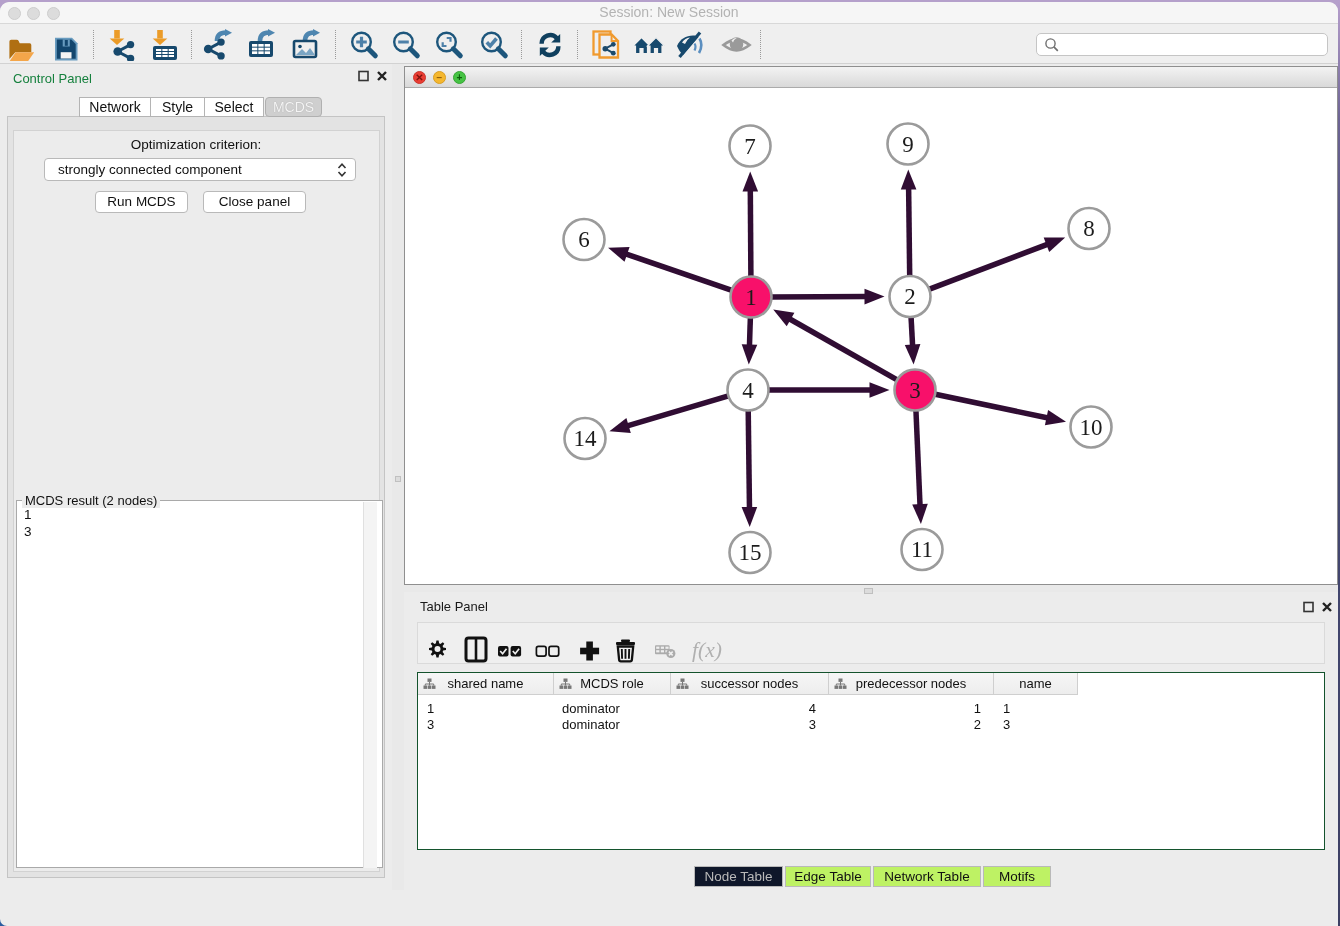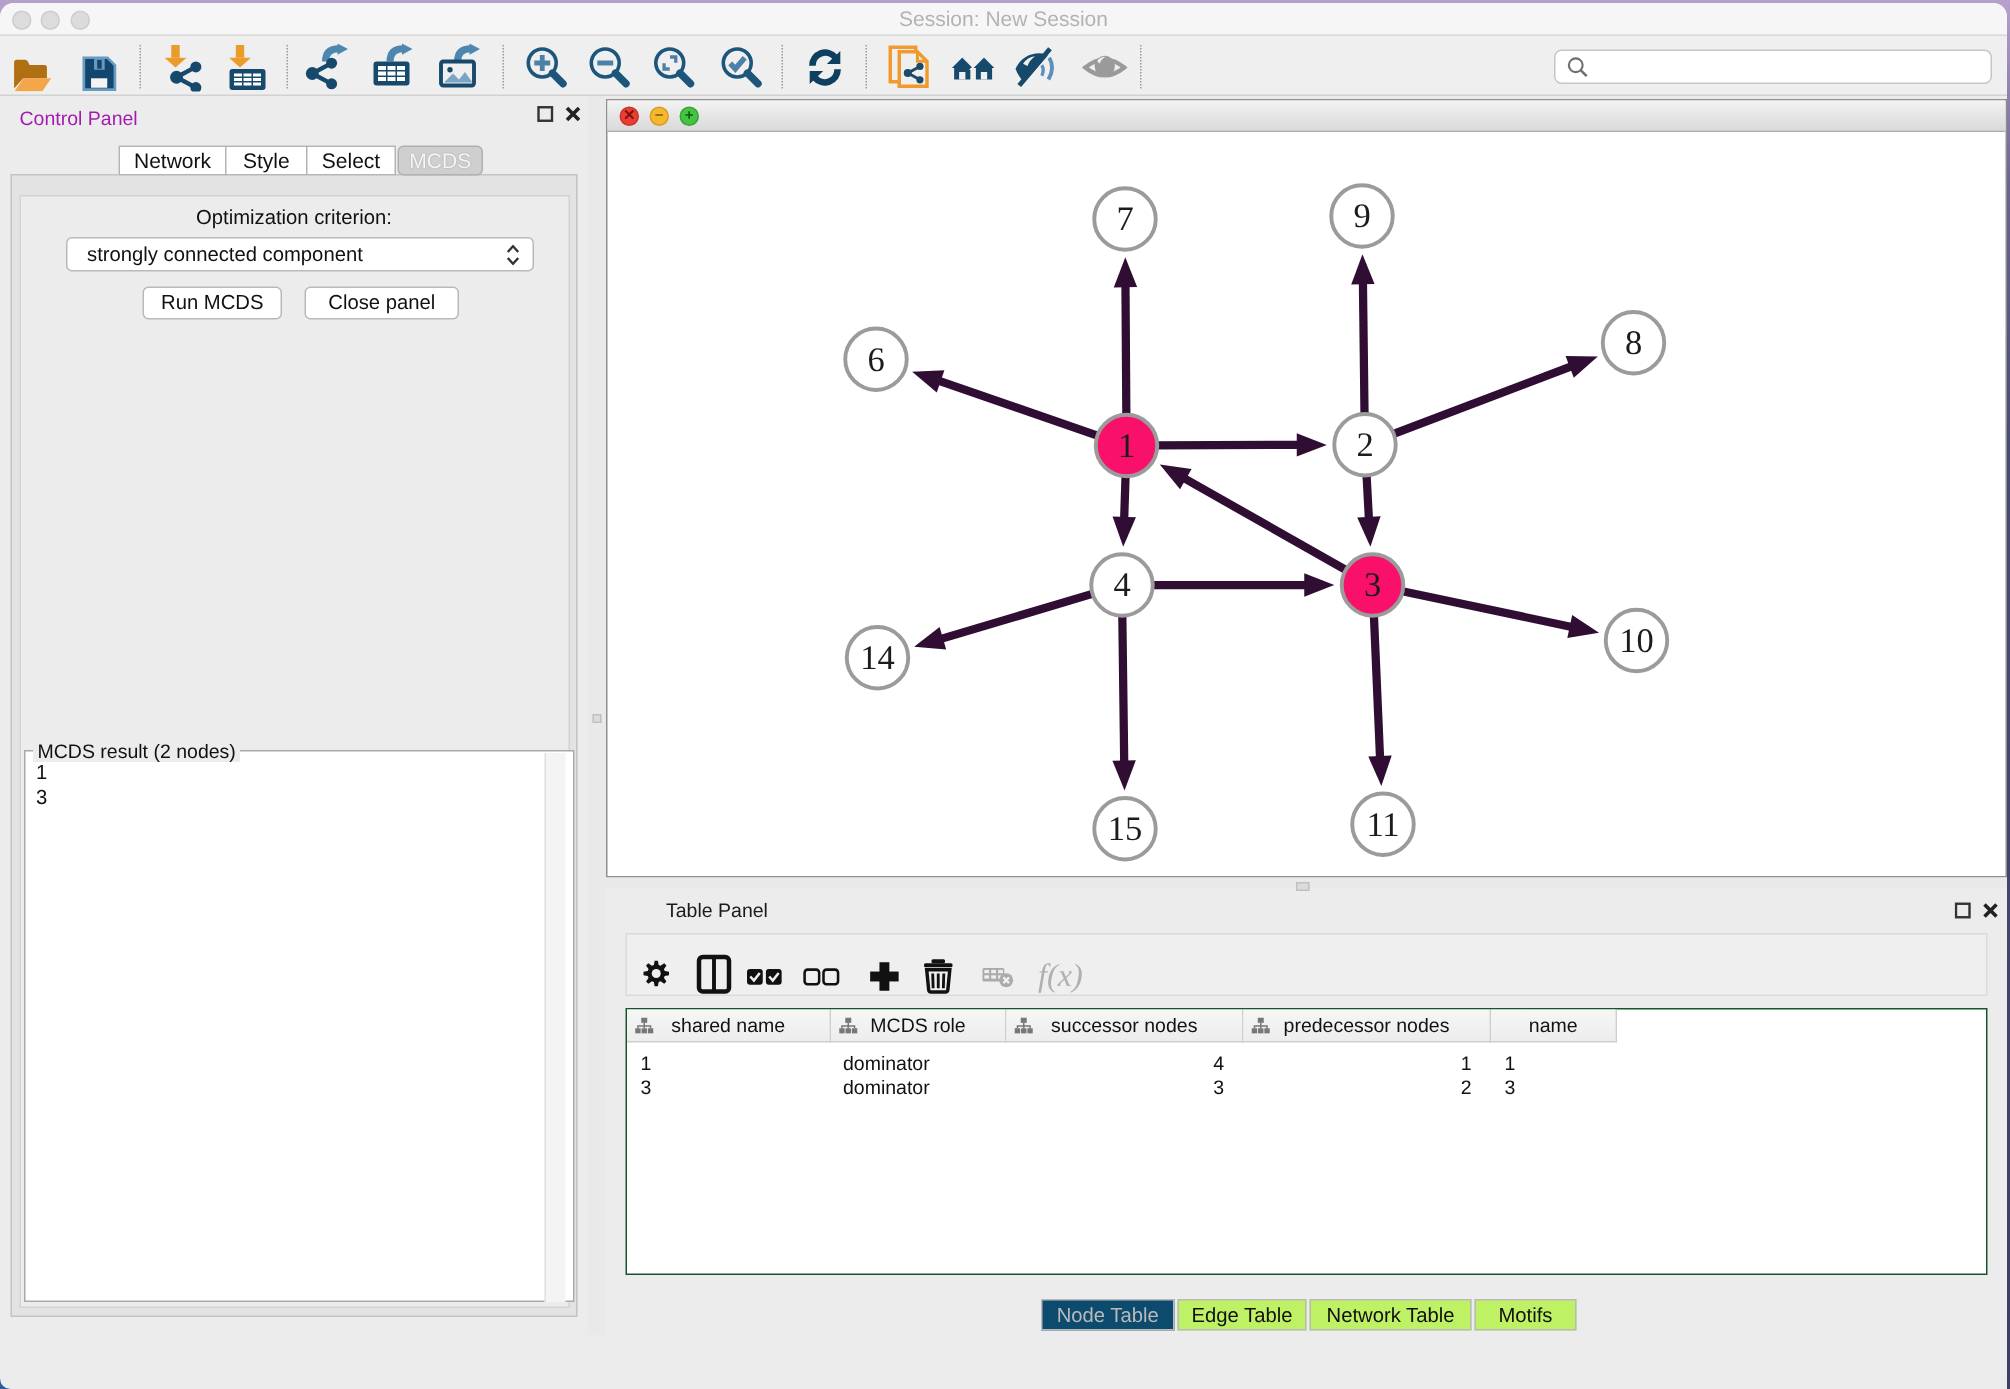--- a/index.html
+++ b/index.html
@@ -10,42 +10,42 @@
 
 #titlebar { position:absolute; left:0; top:0; width:1338px; height:21px; background:#f6f6f6; border-radius:9px 9px 0 0; }
 .tl-dot { position:absolute; top:5px; width:13px; height:13px; border-radius:50%; background:#dcdcdc; border:1px solid #cdcdcd; }
 #title-main { position:absolute; top:2px; left:0; width:1338px; text-align:center; font-size:14px; color:#b3b3b3; }
 #toolbar { position:absolute; left:0; top:21px; border-top:1px solid #d8d8d8; width:1338px; height:41px; background:#efefef; border-bottom:1px solid #d2d2d2; }
 .tsep { position:absolute; top:6px; height:29px; width:1px; border-left:1px dotted #9a9a9a; }
 .ticon { position:absolute; top:5px; width:32px; height:32px; }
 #searchbox { position:absolute; left:1036px; top:31px; width:292px; height:23px; background:#fff; border:1px solid #c5c5c5; border-radius:5px; }
 
 #cpanel { position:absolute; left:0; top:62px; width:392px; height:826px; background:#ececec; }
-#cp-title { position:absolute; left:13px; top:7px; font-size:13px; color:#a21caf; }
+#cp-title { position:absolute; left:13px; top:7px; font-size:13px; color:#15803d; }
 #cp-inner { position:absolute; left:7px; top:52px; width:378px; height:762px; border:1px solid #c4c4c4; background:#e3e3e3; }
 #cp-inner2 { position:absolute; left:13px; top:66px; width:367px; height:742px; border:1px solid #d2d2d2; background:#ececec; }
 .tab { position:absolute; top:33px; height:20px; background:#fff; border:1px solid #b4b4b4; font-size:14px; color:#111; text-align:center; line-height:19px; }
 #tab-mcds { background:#cfcfcf; color:#f5f5f5; text-shadow:0 0 1px #9a9a9a; border-radius:4px; border-color:#b0b0b0; }
 #opt-label { position:absolute; left:0; top:73px; width:392px; text-align:center; font-size:13.5px; color:#111; }
 #dropdown { position:absolute; left:44px; top:94px; width:312px; height:23px; background:#fff; border:1px solid #b9b9b9; border-radius:4px; font-size:13.5px; color:#111; line-height:21px; padding-left:13px; }
 .btn { position:absolute; top:127px; height:22px; background:#fff; border:1px solid #b9b9b9; border-radius:4px; font-size:13.5px; color:#111; text-align:center; line-height:20px; }
 #mcds-box { position:absolute; left:16px; top:436px; width:367px; height:368px; background:#fff; border:1px solid #a9a9a9; }
 #mcds-legend { position:absolute; left:22px; top:429px; background:#ececec; font-size:13px; color:#111; padding:0 3px; }
 #mcds-scroll { position:absolute; left:346px; top:1px; width:14px; height:366px; background:#f4f4f4; border-left:1px solid #e0e0e0; }
 
 #netwin { position:absolute; left:404px; top:64px; width:934px; height:519px; background:#fff; border:1px solid #8f8f8f; }
 #net-titlebar { position:absolute; left:0; top:0; width:932px; height:21px; background:linear-gradient(#f3f3f3,#d9d9d9); border-bottom:1px solid #ababab; }
 #net-title { position:absolute; left:0; top:3px; width:932px; text-align:center; font-size:13px; color:#111; }
 .light { position:absolute; top:4px; width:13px; height:13px; border-radius:50%; font-size:10px; font-weight:bold; text-align:center; line-height:12px; }
 
 #vdivider { position:absolute; left:392px; top:62px; width:12px; height:826px; background:#e9e9e9; }
 #hdivider { position:absolute; left:404px; top:583px; width:934px; height:7px; background:#e9e9e9; }
 
 #tpanel { position:absolute; left:404px; top:590px; width:934px; height:298px; background:#ececec; }
-#tp-title { position:absolute; left:16px; top:7px; font-size:13px; color:#1a1a1a;margin-left:24px; }
+#tp-title { position:absolute; left:16px; top:7px; font-size:13px; color:#1a1a1a; }
 #tp-toolbar { position:absolute; left:13px; top:30px; width:908px; height:42px; background:#efefef; border:1px solid #dadada; }
 #tp-table { position:absolute; left:13px; top:80px; width:908px; height:178px; background:#fff; border:1px solid #14532d; }
 .th { position:absolute; top:0; height:22px; background:linear-gradient(#f6f6f6,#ededed); border-right:1px solid #cfcfcf; border-bottom:1px solid #cfcfcf; font-size:13px; color:#111; text-align:center; line-height:21px; }
 .td { position:absolute; font-size:13px; color:#111; height:16px; }
 .ttab { position:absolute; top:274px; height:21px; background:#bef264; border:1px solid #b9b9b9; font-size:13.5px; color:#111; text-align:center; line-height:20px; }
 
 #statusbar { position:absolute; left:0; top:888px; width:1338px; height:36px; background:#ececec; border-top:1px solid #cfcfcf; }
 #membtn { position:absolute; left:1254px; top:7px; width:69px; height:21px; background:#fdfdfd; border:1px solid #b0b0b0; border-radius:3px; font-size:12px; color:#111; text-align:center; line-height:19px; }
 #listbtn { position:absolute; left:10px; top:8px; width:28px; height:23px; background:#f2f2f2; border:1px solid #9e9e9e; }
 </style>
@@ -360,21 +360,21 @@
       <div class="td" style="left:144px; top:28px;">dominator</div>
       <div class="td" style="left:253px; top:28px; width:145px; text-align:right;">4</div>
       <div class="td" style="left:411px; top:28px; width:152px; text-align:right;">1</div>
       <div class="td" style="left:585px; top:28px;">1</div>
       <div class="td" style="left:9px; top:44px;">3</div>
       <div class="td" style="left:144px; top:44px;">dominator</div>
       <div class="td" style="left:253px; top:44px; width:145px; text-align:right;">3</div>
       <div class="td" style="left:411px; top:44px; width:152px; text-align:right;">2</div>
       <div class="td" style="left:585px; top:44px;">3</div>
     </div>
-    <div class="ttab" style="left:290px; width:89px; background:#0c4a6e; color:#b9b9b9;">Node Table</div>
+    <div class="ttab" style="left:290px; width:89px; background:#0f172a; color:#b9b9b9;">Node Table</div>
     <div class="ttab" style="left:381px; width:86px;">Edge Table</div>
     <div class="ttab" style="left:469px; width:108px;">Network Table</div>
     <div class="ttab" style="left:579px; width:68px;">Motifs</div>
   </div>
 
 </div>
 
 <div class="abs" style="left:1338px;top:0;width:2px;height:926px;background:linear-gradient(#b7a0cd 0px,#6d6494 120px,#474b77 300px,#3c3f63 926px);z-index:5;"></div>
 <div class="abs" style="left:0;top:918px;width:8px;height:8px;background:#2b5c9f;z-index:0;"></div>
 

